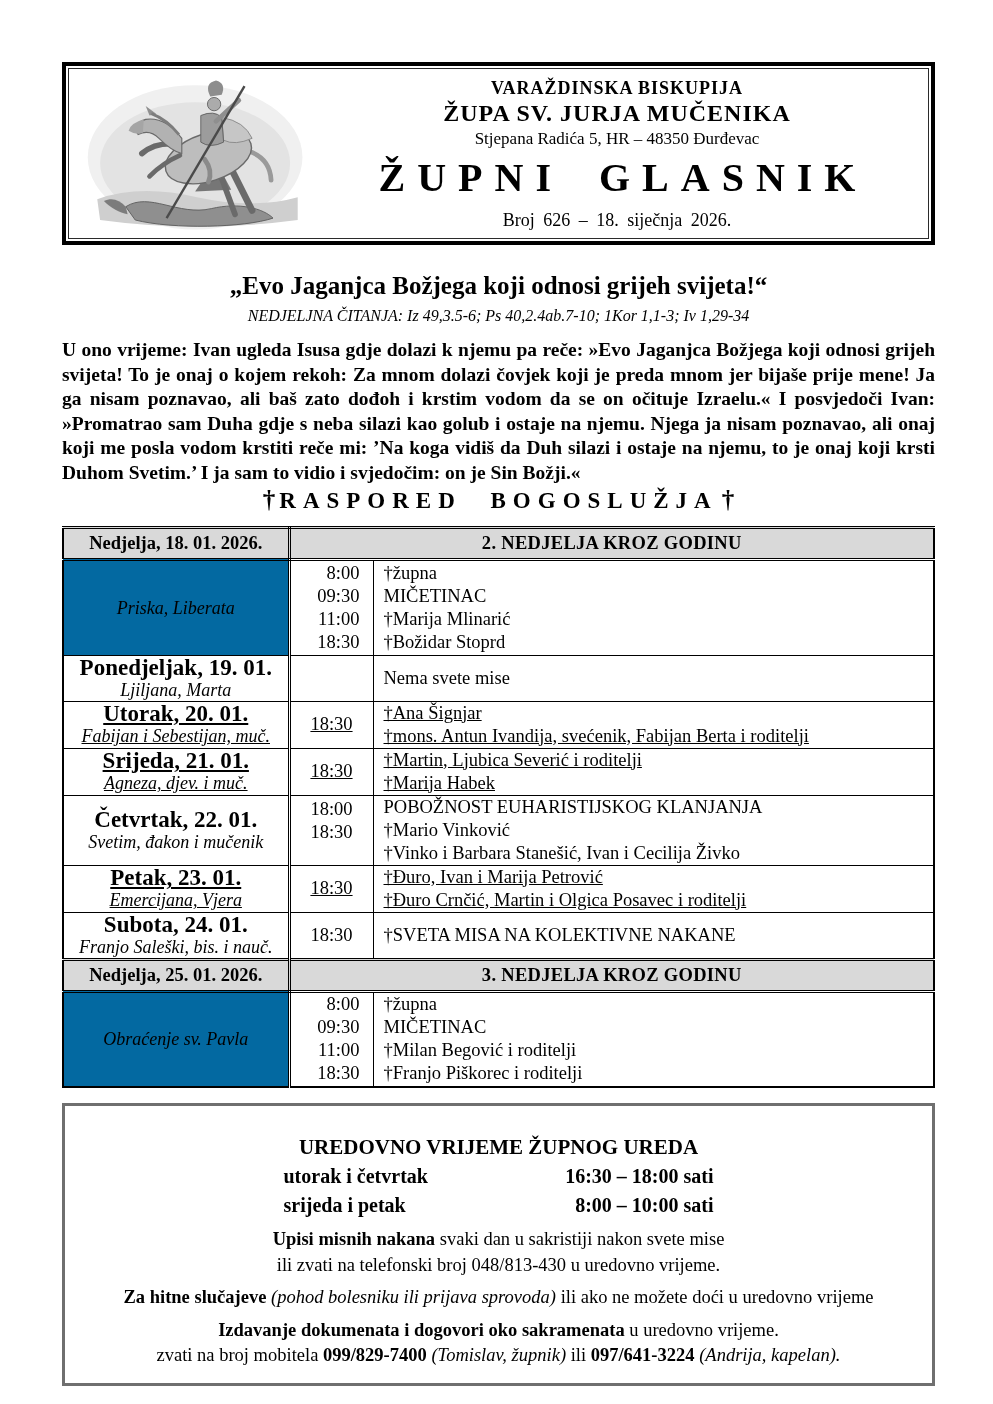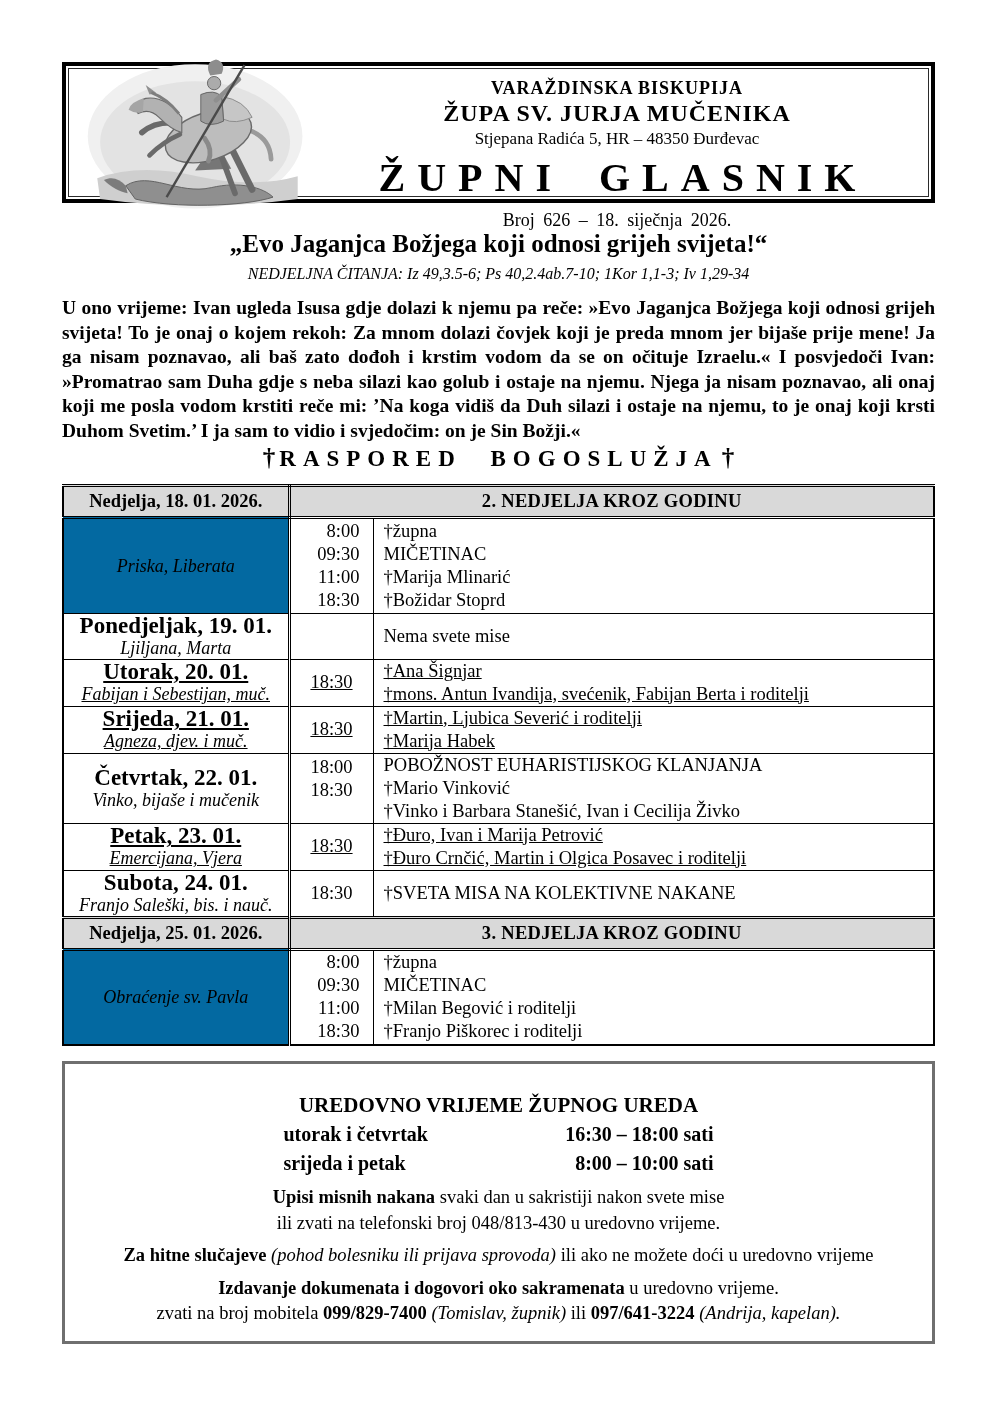--- a/index.html
+++ b/index.html
@@ -9,21 +9,21 @@
     width: 993px; height: 1404px;
     margin: 0 auto;
     background: #ffffff;
     color: #000;
     font-family: "Liberation Serif", serif;
     overflow: hidden;
   }
   .content { position: absolute; left: 62px; top: 62px; width: 873px; }
 
   
-  .masthead { border: 4px solid #000; height: 141px; }
+  .masthead { border: 4px solid #000; height: 183px; }
   .masthead-inner {
     margin: 2px; border: 1px solid #2b2b2b;
     height: calc(100% - 4px);
     display: flex; align-items: stretch;
   }
   .engraving-wrap { width: 255px; display: flex; align-items: center; justify-content: center; }
   .masthead-text { flex: 1; text-align: center; padding-top: 9px; padding-right: 18px; }
   .diocese { font-size: 18px; font-weight: bold; letter-spacing: 1px; }
   .parish  { font-size: 24px; font-weight: bold; letter-spacing: 1px; margin-top: 1px; }
   .address { font-size: 17px; margin-top: 2px; }
@@ -208,21 +208,21 @@
         <td class="time-col">18:30</td>
         <td class="entry-col">
           <div>†Martin, Ljubica Severić i roditelji</div>
           <div>†Marija Habek</div>
         </td>
       </tr>
 
       <tr class="r70">
         <td class="day-col">
           <div class="day-name">Četvrtak, 22. 01.</div>
-          <div class="saint">Vinko, bijaše i mučenik</div>
+          <div class="saint">Svetim, đakon i mučenik</div>
         </td>
         <td class="time-col times-top">
           <div>18:00</div>
           <div>18:30</div>
         </td>
         <td class="entry-col">
           <div>POBOŽNOST EUHARISTIJSKOG KLANJANJA</div>
           <div>†Mario Vinković</div>
           <div>†Vinko i Barbara Stanešić, Ivan i Cecilija Živko</div>
         </td>

